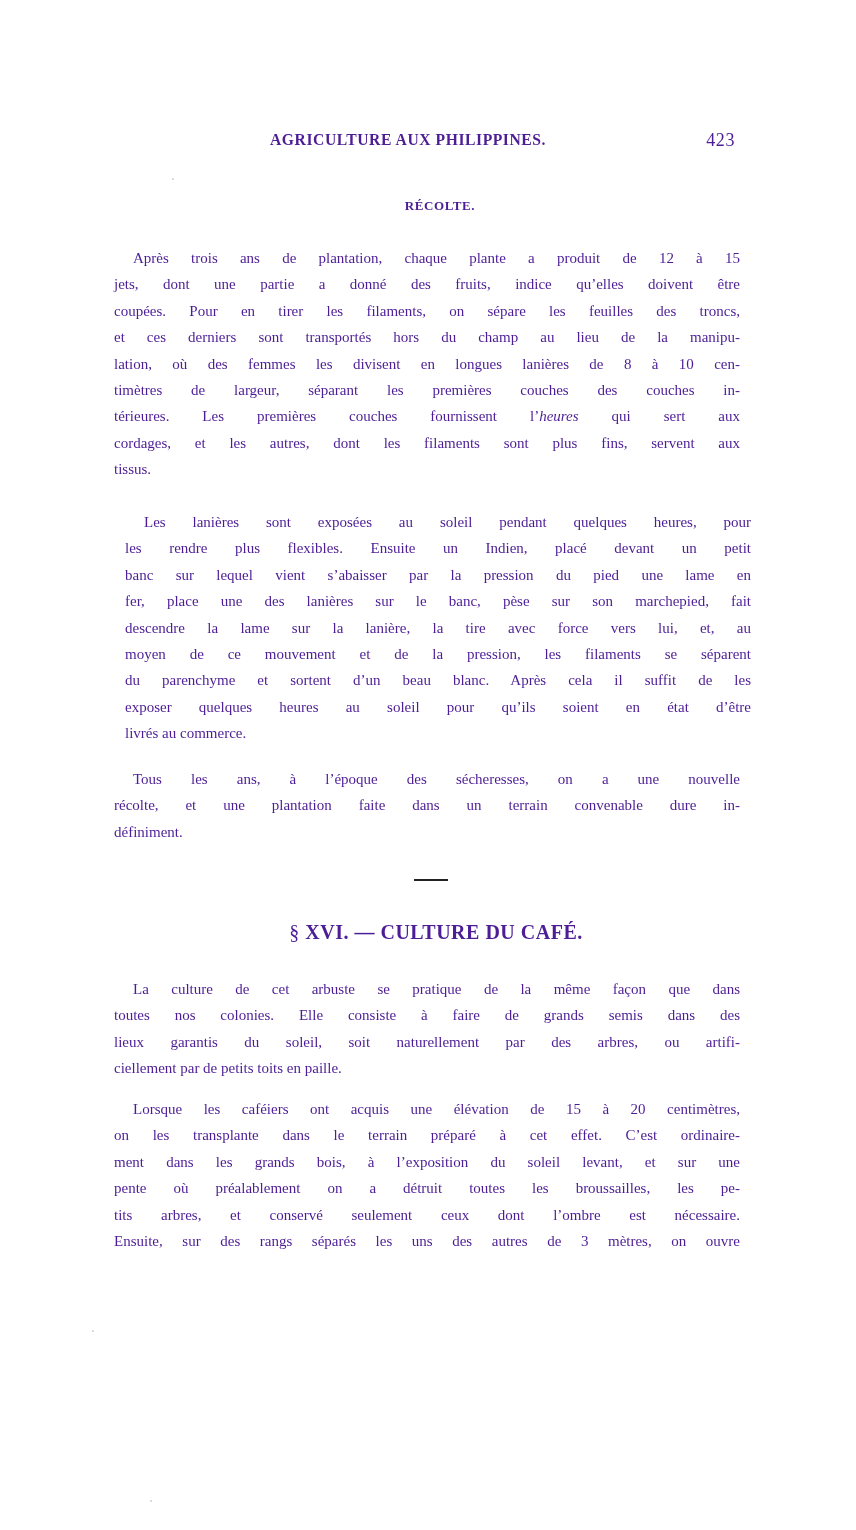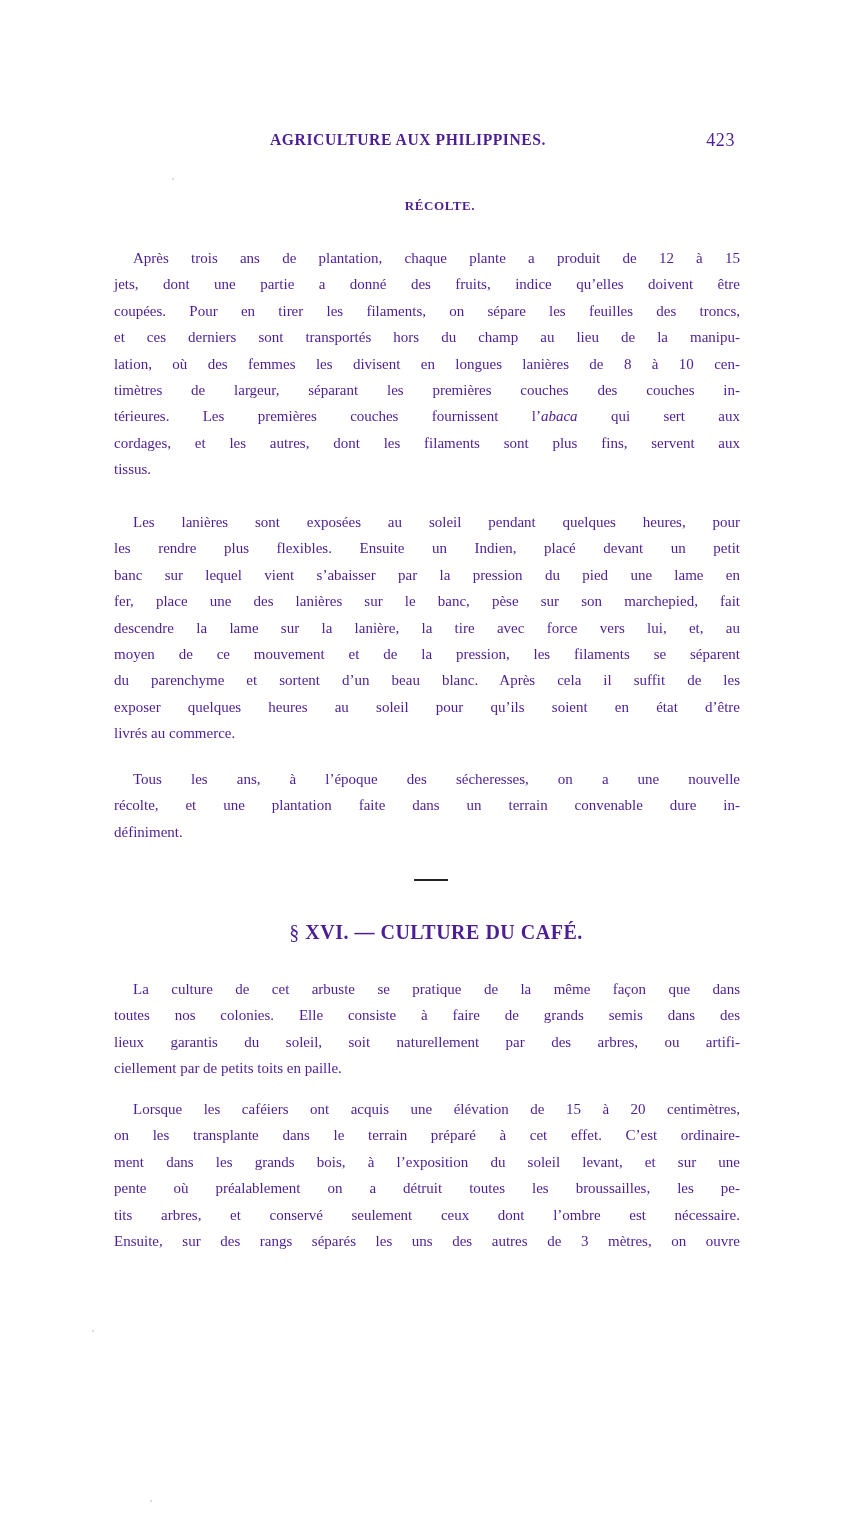--- a/index.html
+++ b/index.html
@@ -57,26 +57,26 @@
 
   <div class="subhead">RÉCOLTE.</div>
 
   <div class="block" style="top:245px;">
     <span class="line indent">Après trois ans de plantation, chaque plante a produit de 12 à 15</span>
     <span class="line">jets, dont une partie a donné des fruits, indice qu’elles doivent être</span>
     <span class="line">coupées. Pour en tirer les filaments, on sépare les feuilles des troncs,</span>
     <span class="line">et ces derniers sont transportés hors du champ au lieu de la manipu-</span>
     <span class="line">lation, où des femmes les divisent en longues lanières de 8 à 10 cen-</span>
     <span class="line">timètres de largeur, séparant les premières couches des couches in-</span>
-    <span class="line" id="abaca-line">térieures. Les premières couches fournissent l’<i>abaca</i> qui sert aux</span>
+    <span class="line" id="abaca-line">térieures. Les premières couches fournissent l’<i>heures</i> qui sert aux</span>
     <span class="line">cordages, et les autres, dont les filaments sont plus fins, servent aux</span>
     <span class="line last">tissus.</span>
   </div>
 
-  <div class="block" style="top:509px;">
+  <div class="block" style="top:509px;margin-left:11px;">
     <span class="line indent">Les lanières sont exposées au soleil pendant quelques heures, pour</span>
     <span class="line">les rendre plus flexibles. Ensuite un Indien, placé devant un petit</span>
     <span class="line">banc sur lequel vient s’abaisser par la pression du pied une lame en</span>
     <span class="line">fer, place une des lanières sur le banc, pèse sur son marchepied, fait</span>
     <span class="line">descendre la lame sur la lanière, la tire avec force vers lui, et, au</span>
     <span class="line">moyen de ce mouvement et de la pression, les filaments se séparent</span>
     <span class="line">du parenchyme et sortent d’un beau blanc. Après cela il suffit de les</span>
     <span class="line">exposer quelques heures au soleil pour qu’ils soient en état d’être</span>
     <span class="line last">livrés au commerce.</span>
   </div>

